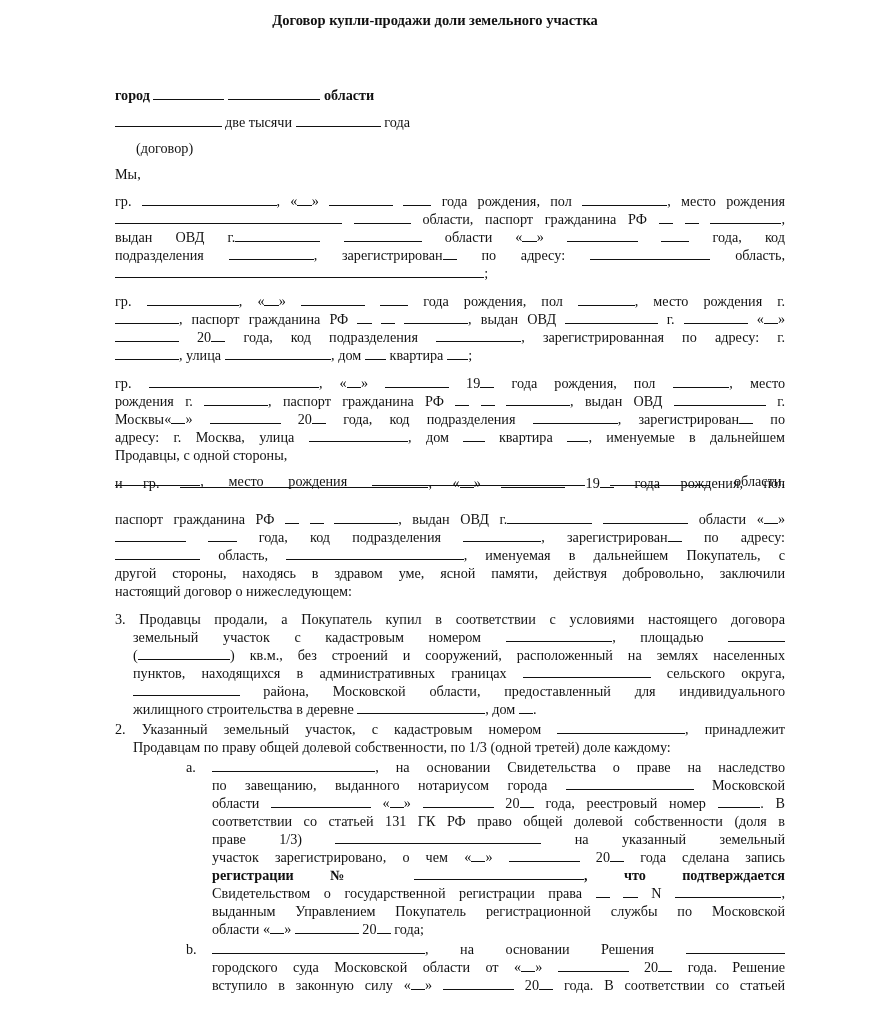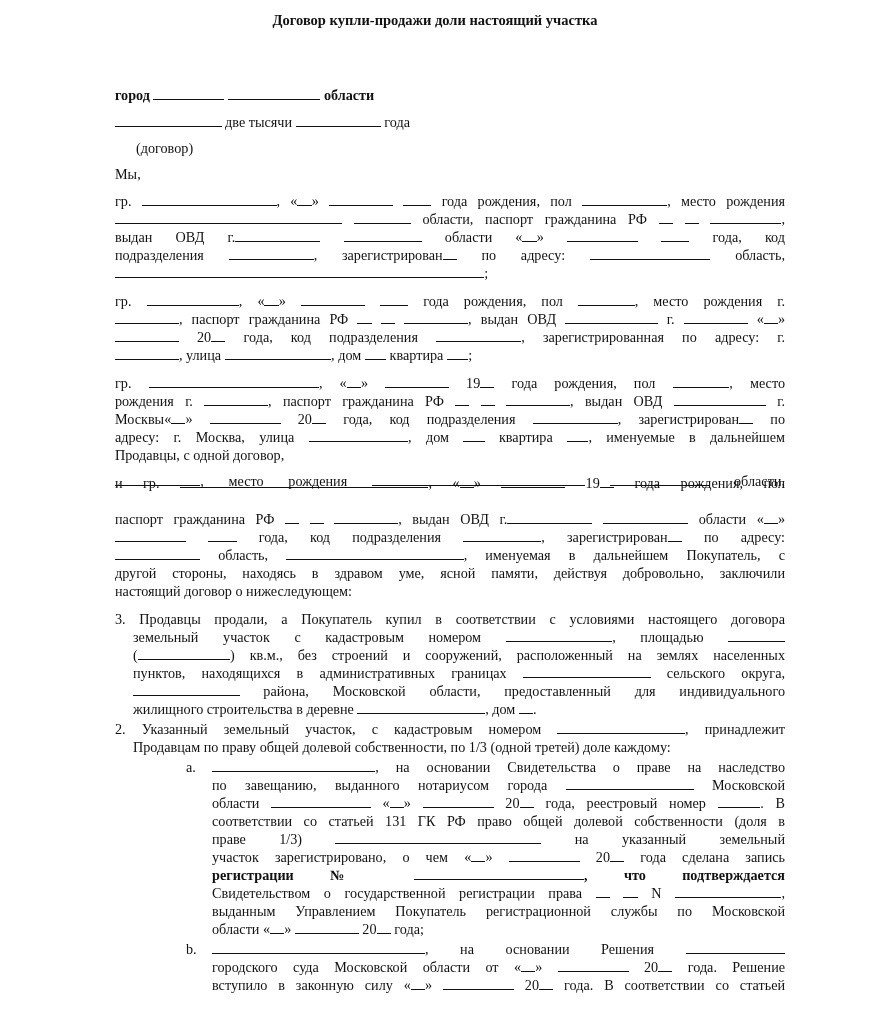--- a/index.html
+++ b/index.html
@@ -8,40 +8,40 @@
   .title { position: absolute; top: 12px; left: 0; width: 870px; text-align: center;
            font-weight: bold; font-size: 14.5px; }
   .ln { position: absolute; font-size: 14.2px; line-height: 18px; white-space: pre;
         height: 18px; }
   .j { text-align: justify; text-align-last: justify; white-space: normal; }
   .u { display: inline-block; border-bottom: 1px solid #111; height: 13px; vertical-align: baseline; }
 </style>
 </head>
 <body>
 
-<div class="title">Договор купли-продажи доли настоящий участка</div>
+<div class="title">Договор купли-продажи доли земельного участка</div>
 <div id="doc-body">
     <div class="ln" style="left: 115px; top: 86px; font-weight: bold;">город <span class="u" style="width: 71px;"></span> <span class="u" style="width: 92.3px;"></span> области</div>
     <div class="ln" style="left: 115px; top: 113px;"><span class="u" style="width: 106.5px;"></span> две тысячи <span class="u" style="width: 85.2px;"></span> года</div>
     <div class="ln" style="left: 136px; top: 139px;">(договор)</div>
     <div class="ln" style="left: 115px; top: 165px;">Мы,</div>
     <div class="ln j" style="left: 115px; top: 192px; width: 670px;">гр. <span class="u" style="width: 134.9px;"></span>, «<span class="u" style="width: 14.2px;"></span>» <span class="u" style="width: 63.9px;"></span> <span class="u" style="width: 28.4px;"></span> года рождения, пол <span class="u" style="width: 85.2px;"></span>, место рождения</div>
     <div class="ln j" style="left: 115px; top: 210px; width: 670px;"><span class="u" style="width: 227.2px;"></span> <span class="u" style="width: 56.8px;"></span> области, паспорт гражданина РФ <span class="u" style="width: 14.2px;"></span> <span class="u" style="width: 14.2px;"></span> <span class="u" style="width: 71px;"></span>,</div>
     <div class="ln j" style="left: 115px; top: 228px; width: 670px;">выдан ОВД г.<span class="u" style="width: 85.2px;"></span> <span class="u" style="width: 78.1px;"></span> области «<span class="u" style="width: 14.2px;"></span>» <span class="u" style="width: 71px;"></span> <span class="u" style="width: 28.4px;"></span> года, код</div>
     <div class="ln j" style="left: 115px; top: 246px; width: 670px;">подразделения <span class="u" style="width: 85.2px;"></span>, зарегистрирован<span class="u" style="width: 14.2px;"></span> по адресу: <span class="u" style="width: 120.7px;"></span> область,</div>
     <div class="ln" style="left: 115px; top: 264px;"><span class="u" style="width: 369.2px;"></span>;</div>
     <div class="ln j" style="left: 115px; top: 292px; width: 670px;"> гр. <span class="u" style="width: 92.3px;"></span>, «<span class="u" style="width: 14.2px;"></span>» <span class="u" style="width: 63.9px;"></span> <span class="u" style="width: 28.4px;"></span> года рождения, пол <span class="u" style="width: 56.8px;"></span>, место рождения г.</div>
     <div class="ln j" style="left: 115px; top: 310px; width: 670px;"><span class="u" style="width: 63.9px;"></span>, паспорт гражданина РФ <span class="u" style="width: 14.2px;"></span> <span class="u" style="width: 14.2px;"></span> <span class="u" style="width: 63.9px;"></span>, выдан ОВД <span class="u" style="width: 92.3px;"></span> г. <span class="u" style="width: 63.9px;"></span> «<span class="u" style="width: 14.2px;"></span>»</div>
     <div class="ln j" style="left: 115px; top: 328px; width: 670px;"><span class="u" style="width: 63.9px;"></span> 20<span class="u" style="width: 14.2px;"></span> года, код подразделения <span class="u" style="width: 85.2px;"></span>, зарегистрированная по адресу: г.</div>
     <div class="ln" style="left: 115px; top: 346px;"><span class="u" style="width: 63.9px;"></span>, улица <span class="u" style="width: 106.5px;"></span>, дом <span class="u" style="width: 21.3px;"></span> квартира <span class="u" style="width: 21.3px;"></span>;</div>
     <div class="ln j" style="left: 115px; top: 374px; width: 670px;">гр. <span class="u" style="width: 170.4px;"></span>, «<span class="u" style="width: 14.2px;"></span>» <span class="u" style="width: 63.9px;"></span> 19<span class="u" style="width: 14.2px;"></span> года рождения, пол <span class="u" style="width: 56.8px;"></span>, место</div>
     <div class="ln j" style="left: 115px; top: 392px; width: 670px;">рождения г. <span class="u" style="width: 63.9px;"></span>, паспорт гражданина РФ <span class="u" style="width: 14.2px;"></span> <span class="u" style="width: 14.2px;"></span> <span class="u" style="width: 63.9px;"></span>, выдан ОВД <span class="u" style="width: 92.3px;"></span> г.</div>
     <div class="ln j" style="left: 115px; top: 410px; width: 670px;">Москвы«<span class="u" style="width: 14.2px;"></span>» <span class="u" style="width: 71px;"></span> 20<span class="u" style="width: 14.2px;"></span> года, код подразделения <span class="u" style="width: 85.2px;"></span>, зарегистрирован<span class="u" style="width: 14.2px;"></span> по</div>
     <div class="ln j" style="left: 115px; top: 428px; width: 670px;">адресу: г. Москва, улица <span class="u" style="width: 99.4px;"></span>, дом <span class="u" style="width: 21.3px;"></span> квартира <span class="u" style="width: 21.3px;"></span>, именуемые в дальнейшем</div>
-    <div class="ln" style="left: 115px; top: 446px;">Продавцы, с одной договор,</div>
+    <div class="ln" style="left: 115px; top: 446px;">Продавцы, с одной стороны,</div>
     <div class="ln j" style="left: 115px; top: 474px; width: 670px;"> и гр. <span class="u" style="width: 248.5px;"></span>, «<span class="u" style="width: 14.2px;"></span>» <span class="u" style="width: 63.9px;"></span> 19<span class="u" style="width: 14.2px;"></span> года рождения, пол</div>
     <div class="ln j" style="left: 115px; top: 472px; width: 670px;"><span class="u" style="width: 85.2px;"></span>, место рождения <span class="u" style="width: 213px;"></span> <span class="u" style="width: 99.4px;"></span> области,</div>
     <div class="ln j" style="left: 115px; top: 510px; width: 670px;">паспорт гражданина РФ <span class="u" style="width: 14.2px;"></span> <span class="u" style="width: 14.2px;"></span> <span class="u" style="width: 63.9px;"></span>, выдан ОВД г.<span class="u" style="width: 85.2px;"></span> <span class="u" style="width: 85.2px;"></span> области «<span class="u" style="width: 14.2px;"></span>»</div>
     <div class="ln j" style="left: 115px; top: 528px; width: 670px;"><span class="u" style="width: 71px;"></span> <span class="u" style="width: 28.4px;"></span> года, код подразделения <span class="u" style="width: 78.1px;"></span>, зарегистрирован<span class="u" style="width: 14.2px;"></span> по адресу:</div>
     <div class="ln j" style="left: 115px; top: 546px; width: 670px;"><span class="u" style="width: 85.2px;"></span> область, <span class="u" style="width: 177.5px;"></span>, именуемая в дальнейшем Покупатель, с</div>
     <div class="ln j" style="left: 115px; top: 564px; width: 670px;">другой стороны, находясь в здравом уме, ясной памяти, действуя добровольно, заключили</div>
     <div class="ln" style="left: 115px; top: 582px;">настоящий договор о нижеследующем:</div>
     <div class="ln j" style="left: 115px; top: 610px; width: 670px;">3. Продавцы продали, а Покупатель купил в соответствии с условиями настоящего договора</div>
     <div class="ln j" style="left: 133px; top: 628px; width: 652px;">земельный участок с кадастровым номером <span class="u" style="width: 106.5px;"></span>, площадью <span class="u" style="width: 56.8px;"></span></div>
     <div class="ln j" style="left: 133px; top: 646px; width: 652px;">(<span class="u" style="width: 92.3px;"></span>) кв.м., без строений и сооружений, расположенный на землях населенных</div>

